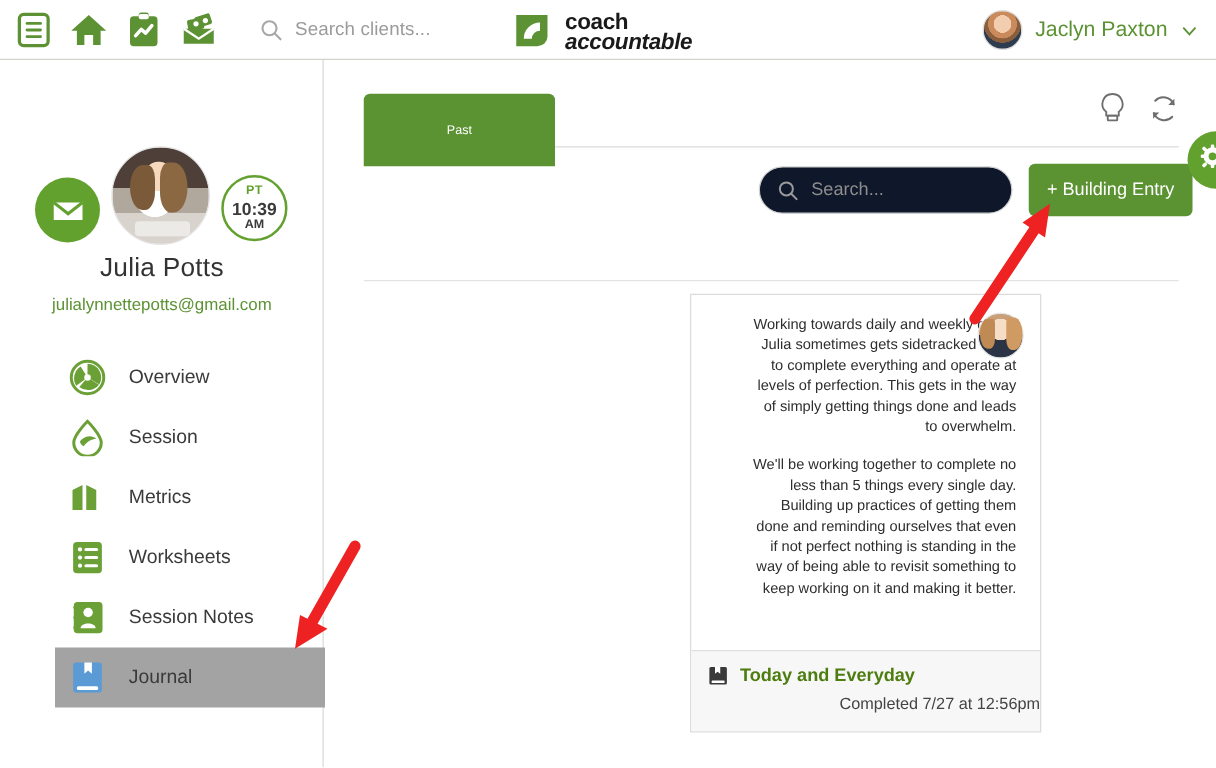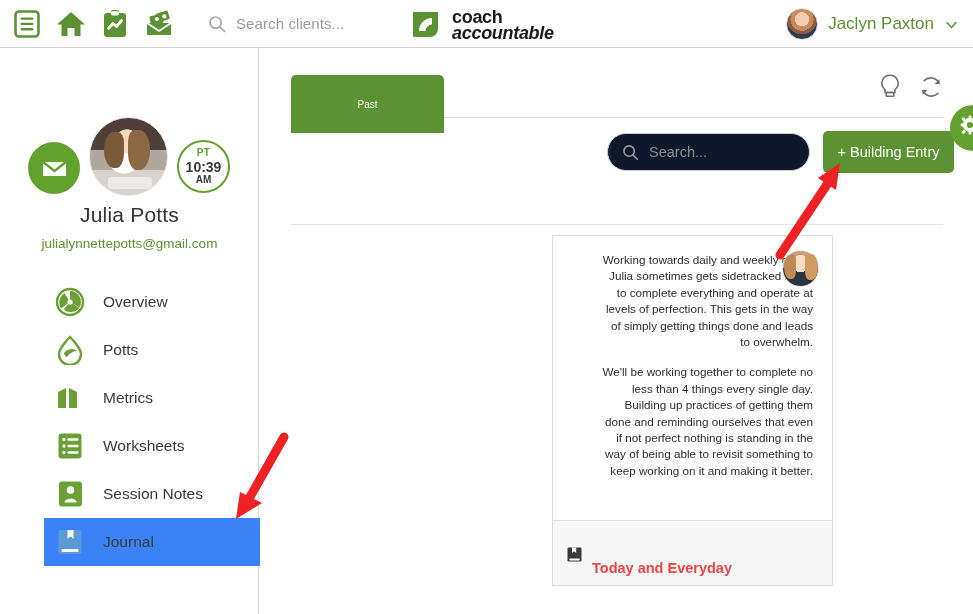--- a/index.html
+++ b/index.html
@@ -109,21 +109,21 @@
     position: relative;
     height: 48px; display: flex; align-items: center;
     padding-left: 11px;
     cursor: pointer;
   }
   .nav-item .ni-icon { width: 30px; height: 30px; flex: none; display:block; }
   .nav-item .ni-label {
     margin-left: 18px; font-size: 15.5px; color: #3a3a3a;
   }
   .nav-item.active {
-    background: #3b82f6;
+    background: #a3a3a3;
     border-radius: 0 24px 24px 0;
     width: 265px;
   }
   .nav-item .ni-plus {
     position: absolute; right: 22px; top: 50%; transform: translateY(-50%);
     width: 26px; height: 26px; display:block;
   }
 
   
   .main {
@@ -211,21 +211,21 @@
      background:#c08a55; border-radius:60% 20% 40% 60%; }
   .card-av .h2 { position:absolute; right:0px; top:3px; width:13px; height:26px;
      background:#d09a63; border-radius:20% 60% 60% 40%; }
   .card-footer {
     position: absolute; bottom: 0; left: 0; right: 0; height: 65px;
     background: #f7f7f7; border-top: 1px solid #e0e0e0;
     padding: 11px 0 0 13px;
   }
   .cf-title-row { display: flex; align-items: center; gap: 9px; }
   .cf-icon { width: 17px; height: 17px; display:block; }
-  .cf-title { font-size: 14.5px; font-weight: bold; color: #ef4444; margin-top: 28px; }
+  .cf-title { font-size: 14.5px; font-weight: bold; color: #4d7c0f; }
   .cf-sub { font-size: 13px; color: #444; margin-top: 6px; }
 
   
   .arrows { position: absolute; left:0; top:0; width: 973px; height: 614px; pointer-events: none; z-index: 9; }
 </style>
 </head>
 <body>
 
 <div class="app">
 
@@ -329,21 +329,21 @@
           <circle cx="15" cy="15" r="2.6" fill="#ffffff"></circle>
         </svg>
         <span class="ni-label">Overview</span>
       </div>
 
       <div class="nav-item">
         <svg class="ni-icon" viewBox="0 0 30 30">
           <path d="M15 2 C15 2 26 13 26 19 A11 11 0 0 1 4 19 C4 13 15 2 15 2 Z" fill="none" stroke="#6ba036" stroke-width="2.4"></path>
           <path d="M9 18 C13 13 19 13 22 16 C18 16 14 19 12 22 C10 21 9 19.5 9 18 Z" fill="#6ba036"></path>
         </svg>
-        <span class="ni-label">Potts</span>
+        <span class="ni-label">Session</span>
       </div>
 
       <div class="nav-item">
         <svg class="ni-icon" viewBox="0 0 30 30">
           <path d="M3 9 L11 5 L11 25 L3 25 Z" fill="#6ba036"></path>
           <path d="M14 5 L22 9 L22 25 L14 25 Z" fill="#6ba036"></path>
           <path d="M24 9 L27 7.5 L27 25 L24 25 Z" fill="#6ba036" opacity="0"></path>
         </svg>
         <span class="ni-label">Metrics</span>
       </div>
@@ -420,21 +420,21 @@
         <span class="sph">Search...</span>
       </div>
       <button class="btn-journal">+ Building Entry</button>
     </div>
     <div class="toolbar-rule"></div>
 
     <div class="card">
       <div class="card-body">
         <div class="card-text">
           <p>Working towards daily and weekly goals, Julia sometimes gets sidetracked trying to complete everything and operate at levels of perfection.  This gets in the way of simply getting things done and leads to overwhelm.</p>
-          <p>We'll be working together to complete no less than 4 things every single day. Building up practices of getting them done and reminding ourselves that even if not perfect nothing is standing in the way of being able to revisit something to keep working on it and making it better.</p>
+          <p>We'll be working together to complete no less than 5 things every single day. Building up practices of getting them done and reminding ourselves that even if not perfect nothing is standing in the way of being able to revisit something to keep working on it and making it better.</p>
         </div>
         <div class="card-av">
           <div class="h1"></div>
             <div class="h2"></div>
         </div>
       </div>
       <div class="card-footer">
         <div class="cf-title-row">
           <svg class="cf-icon" viewBox="0 0 17 17">
             <rect x="1.5" y="1.5" width="14" height="14" rx="1.2" fill="#3a3a3a"></rect>

